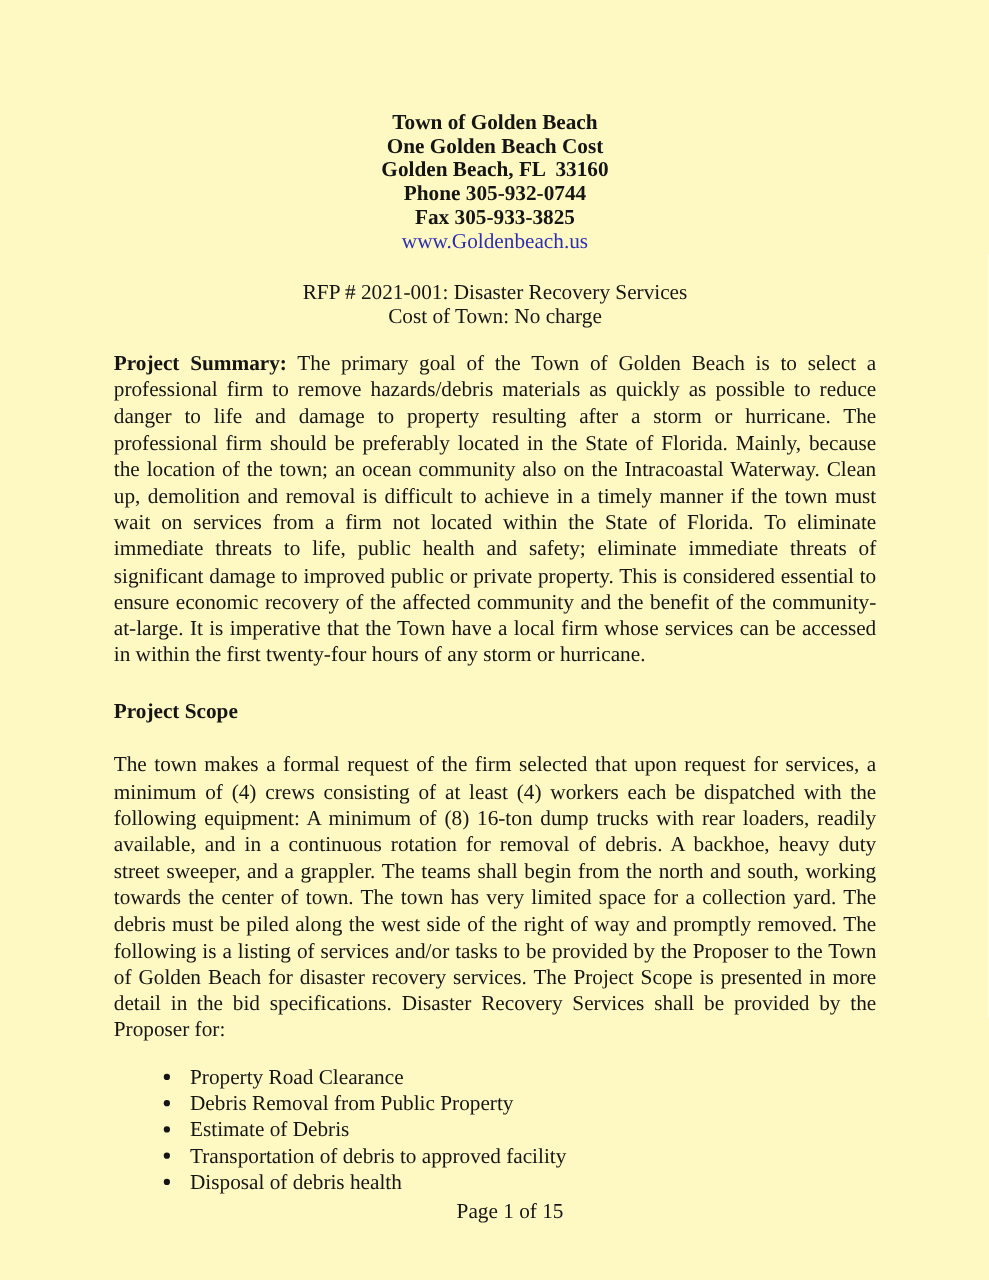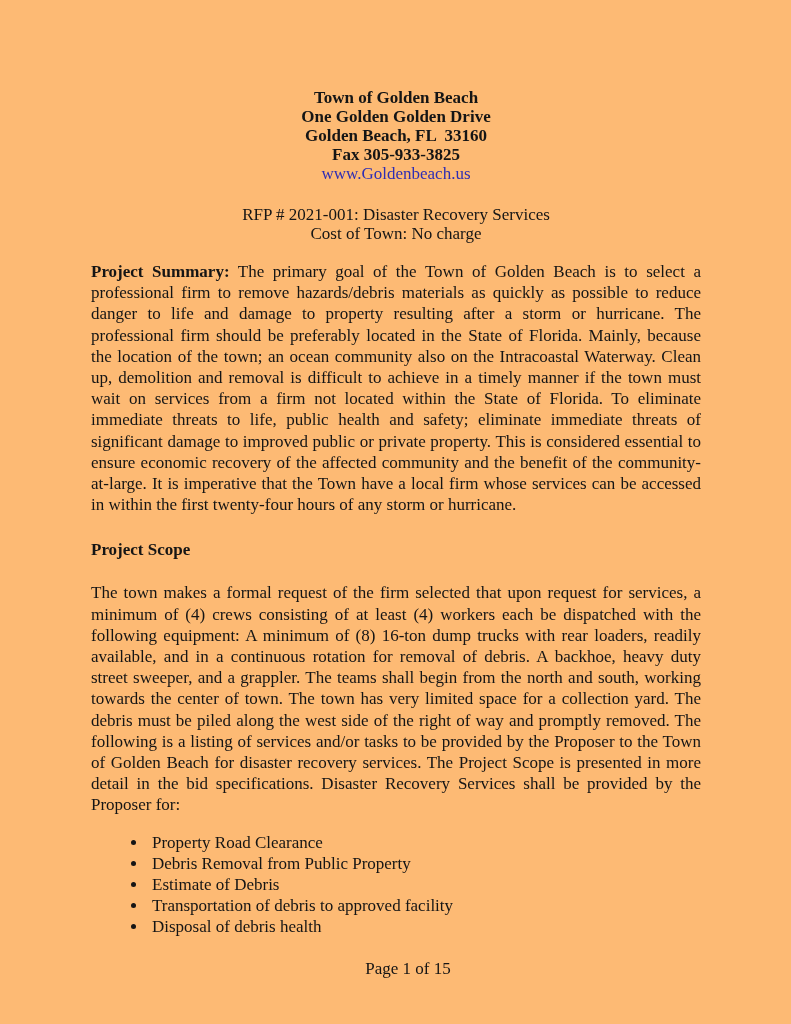--- a/index.html
+++ b/index.html
@@ -2,21 +2,21 @@
 <html><head>
 <meta charset="utf-8">
 <style>
   html, body { margin: 0; padding: 0; background: #ffffff; }
   .page {
     position: relative;
     width: 791px;
     height: 1024px;
     box-sizing: border-box;
     padding: 88px 90px 0 91px;
-    background: #fdba74;
+    background: #fef9c3;
     font-family: "Liberation Serif", "DejaVu Serif", serif;
     font-size: 17px;
     color: #151515;
     overflow: hidden;
   }
   .letterhead {
     text-align: center;
     font-weight: bold;
     line-height: 19px;
   }
@@ -66,22 +66,23 @@
     padding-left: 25px;
   }
 </style>
 </head>
 <body>
 
 <div class="page">
 
   <div class="letterhead">
     <div class="letterhead-line">Town of Golden Beach</div>
-    <div class="letterhead-line">One Golden Golden Drive</div>
+    <div class="letterhead-line">One Golden Beach Cost</div>
     <div class="letterhead-line">Golden Beach, FL  33160</div>
+    <div class="letterhead-line">Phone 305-932-0744</div>
     <div class="letterhead-line">Fax 305-933-3825</div>
   </div>
   <div class="website-line">
     <a>www.Goldenbeach.us</a>
   </div>
 
   <div class="rfp-block">
     <div>RFP # 2021-001: Disaster Recovery Services</div>
     <div>Cost of Town: No charge</div>
   </div>

